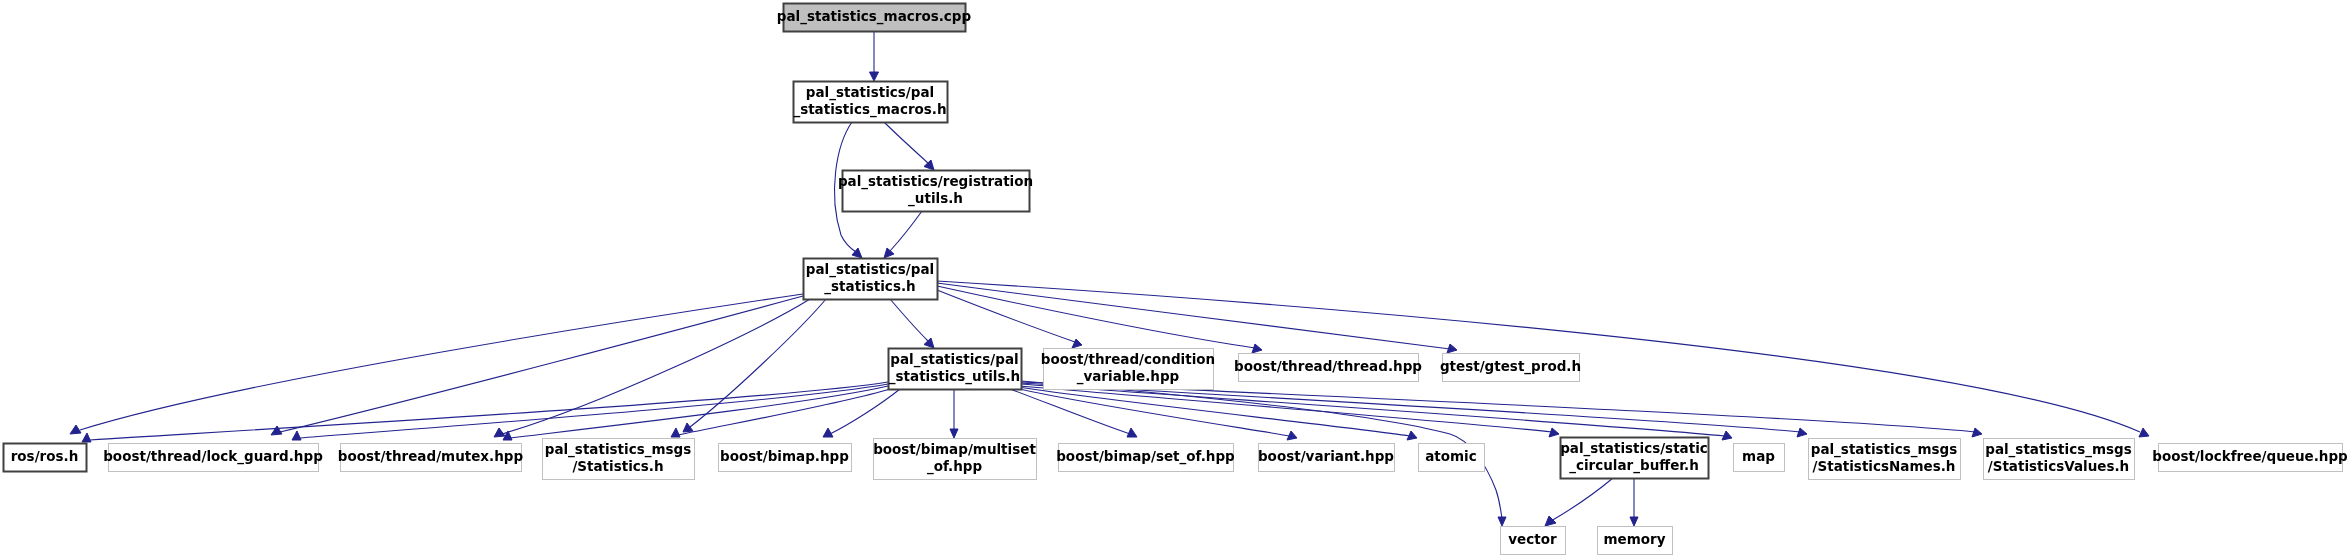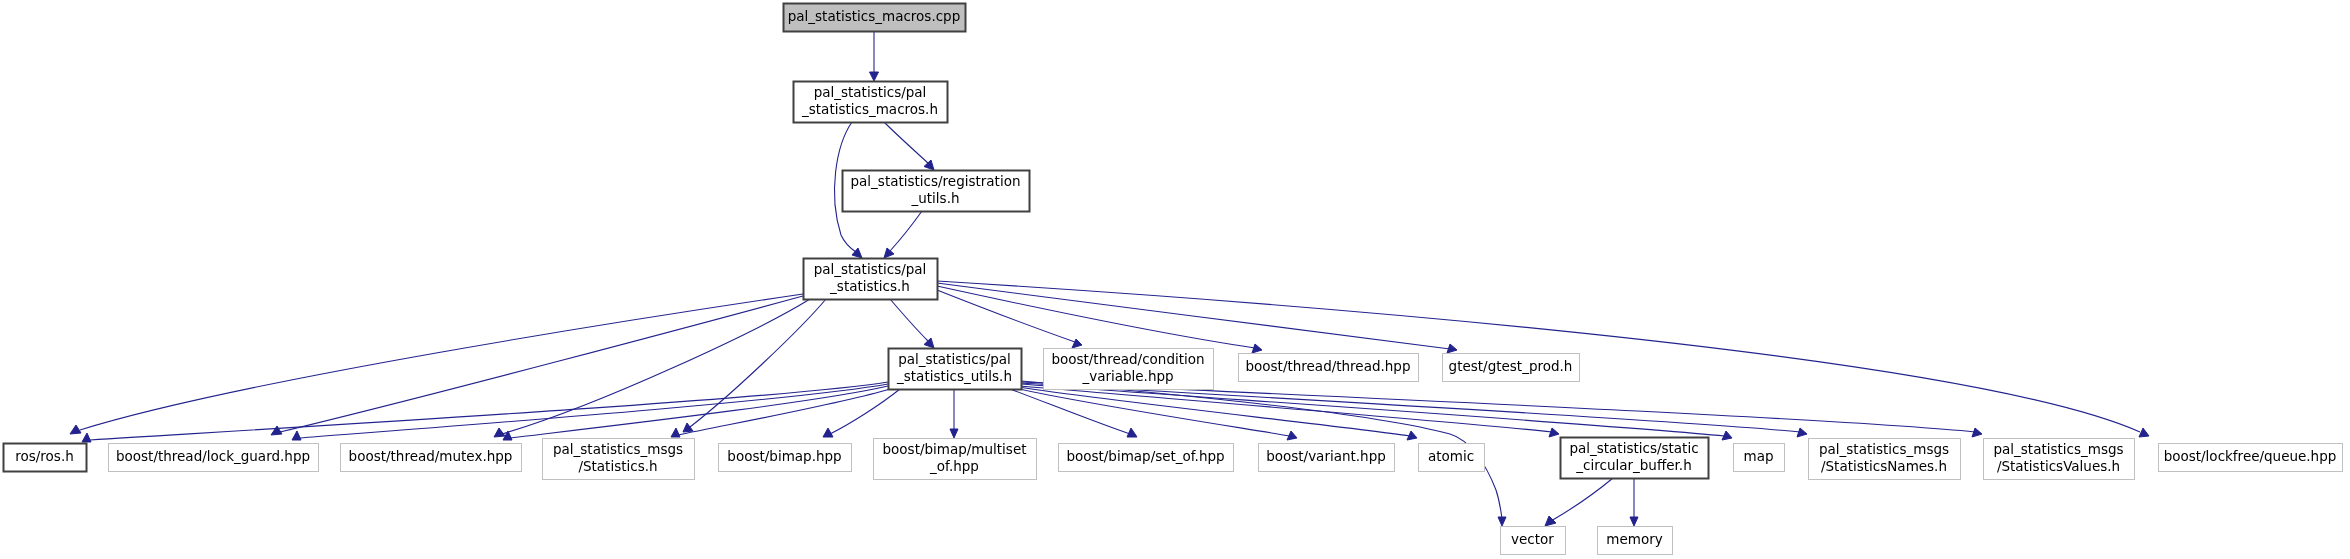--- a/index.html
+++ b/index.html
@@ -1,17 +1,17 @@
 <!DOCTYPE html>
 <html><head>
 <meta charset="utf-8">
 <style>
   html,body{margin:0;padding:0;background:#ffffff;}
   body{font-family:"DejaVu Sans","Liberation Sans",sans-serif;}
-  #graph-wrap{position:relative;width:2350px;height:559px;overflow:hidden;background:#ffffff;}
+  #graph-wrap{position:relative;width:2350px;height:559px;overflow:hidden;background:#ffffff;font-weight:bold;}
   svg#dep-graph{display:block;width:2350px;height:559px;}
   .node-box{fill:#ffffff;stroke:#c0c0c0;stroke-width:1;}
   .node-box.bold{stroke:#404040;stroke-width:2;}
   .node-box.root{fill:#bfbfbf;stroke:#404040;stroke-width:2;}
   .node-label{font-family:"DejaVu Sans","Liberation Sans",sans-serif;font-size:13.5px;fill:#000000;text-anchor:middle;dominant-baseline:middle;}
   .edge-path{fill:none;stroke:#23238e;stroke-width:1.1;}
   .edge-head{fill:#23238e;stroke:#23238e;stroke-width:1;}
 </style>
 </head>
 <body>

